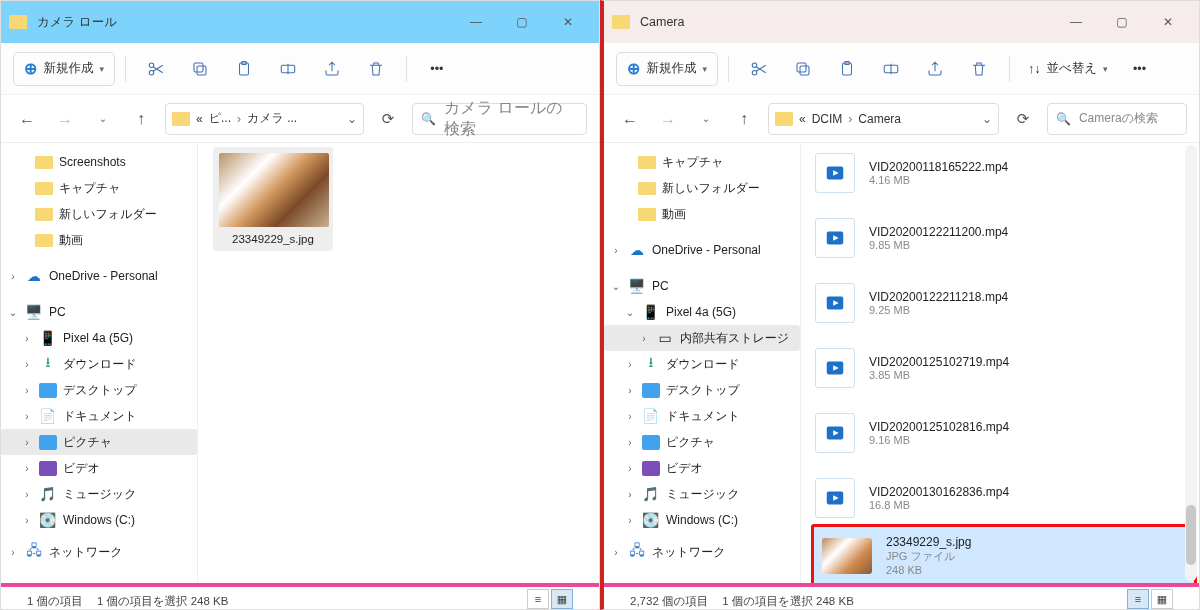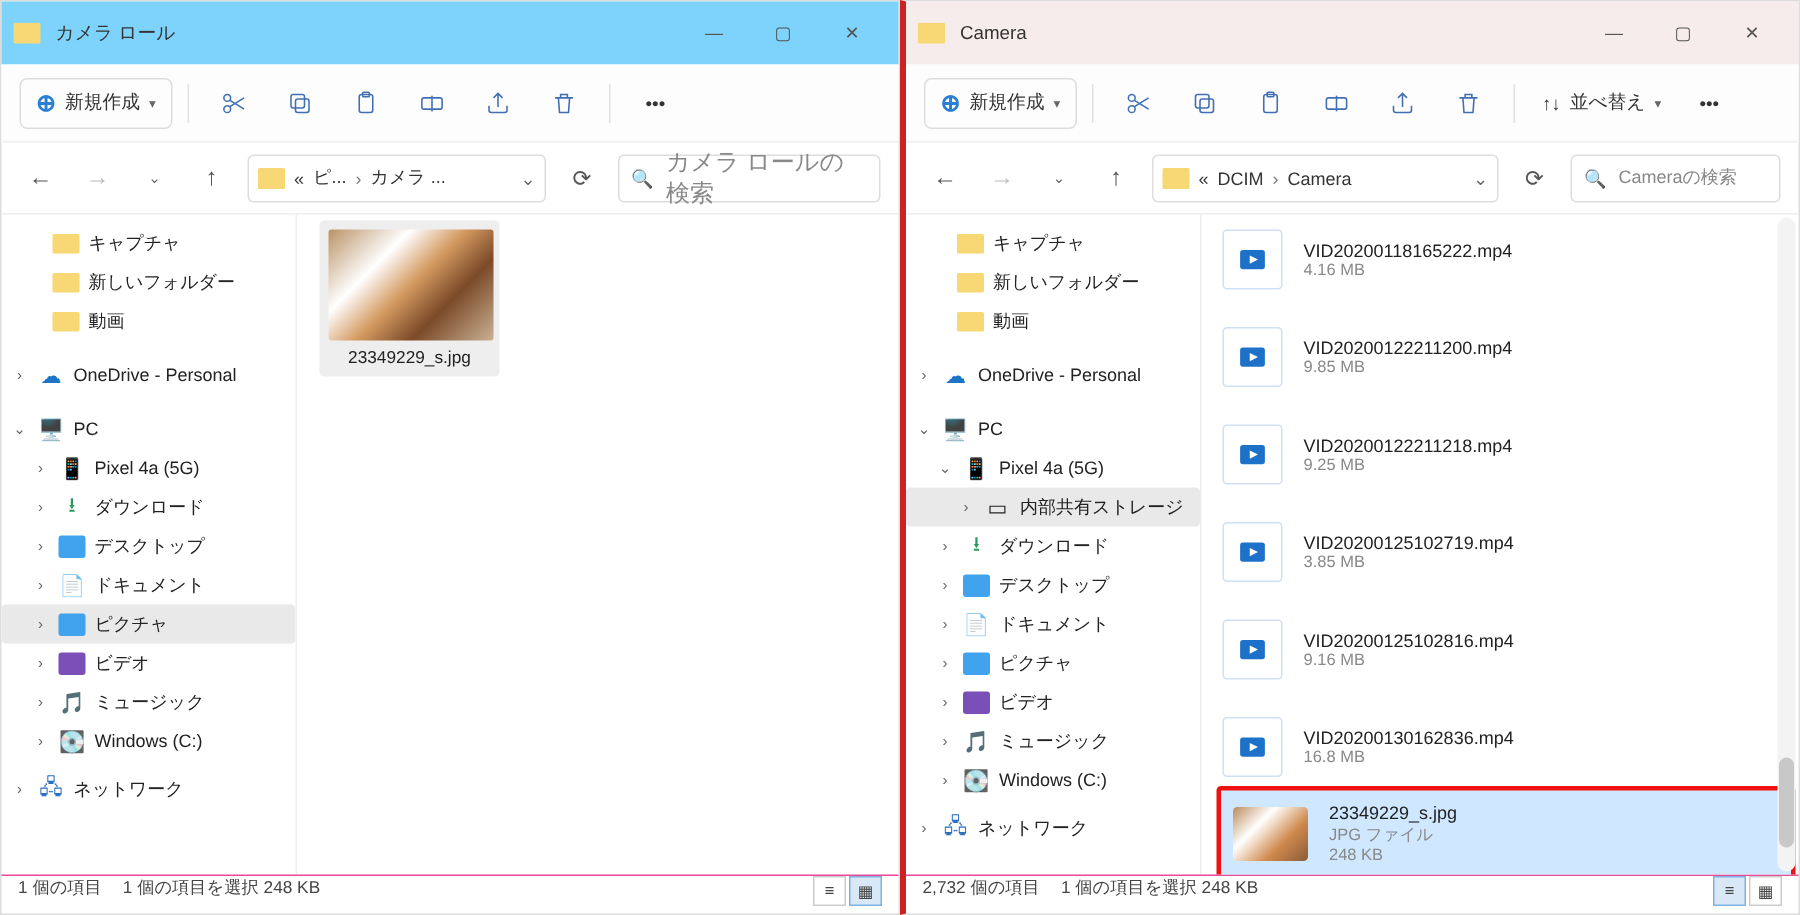--- a/index.html
+++ b/index.html
@@ -39,21 +39,21 @@
   .thumb .img{width:110px;height:74px;background:linear-gradient(135deg,#ba9266 0%,#fff 30%,#d49a61 50%,#7b4a28 70%,#c9b194 100%);border-radius:2px;margin-bottom:6px;}
   .thumb .cap{font-size:11.5px;}
   .filelist{display:flex;flex-direction:column;gap:13px; padding-right:14px;}
   .frow{ display:flex; align-items:center; gap:14px; padding:6px 4px; border-radius:3px;}
   .frow .vico{width:40px;height:40px;display:flex;align-items:center;justify-content:center;background:#fff;border:1px solid #cfe0f3;border-radius:3px;}
   .frow .vico svg{fill:#1e71c8;width:22px;height:22px;}
   .frow .meta .n{font-size:12px;color:#222;}
   .frow .meta .s{font-size:11px;color:#888;}
   .frow.hl{ border:3px solid #e11; background:#cfe8ff; padding:8px;}
   .frow.hl .vico{background:linear-gradient(135deg,#ba8a5a,#fff,#d08a4d,#8a5a36);border:none;width:50px;height:36px;}
-  .status{ height:26px; border-top:1px solid #ec4899; display:flex; align-items:flex-start; padding:0 11px; font-size:11.5px; color:#444; gap:14px;}
+  .status{ height:26px; border-top:4px solid #ec4899; display:flex; align-items:flex-end; padding:0 26px; font-size:11.5px; color:#444; gap:14px;}
   .status .spacer{flex:1;}
   .status .vbtns{display:flex;gap:2px;}
   .status .vbtn{width:22px;height:20px;border:1px solid #ccc;display:flex;align-items:center;justify-content:center;font-size:11px;background:#fff;}
   .status .vbtn.act{background:#d8e8f7;border-color:#7fb2e0;}
   .scrollbar{position:absolute;right:2px;top:2px;bottom:2px;width:12px;background:#f3f3f3;border-radius:6px;}
   .sbthumb{position:absolute;left:1px;right:1px;top:360px;height:60px;background:#c8c8c8;border-radius:6px;}
 </style>
 </head>
 <body>
 
@@ -127,20 +127,24 @@
     <span class="refresh">⟳</span>
     <div class="search">
       <span>🔍</span>
       <span style="font-size:16px">カメラ ロールの検索</span>
     </div>
   </div>
   <div class="body">
     <div class="nav">
       <div class="nrow" style="padding-left:34px">
           <span class="folder-y"></span>
+          <span>Screenshots</span>
+        </div>
+      <div class="nrow" style="padding-left:34px">
+          <span class="folder-y"></span>
           <span>キャプチャ</span>
         </div>
       <div class="nrow" style="padding-left:34px">
           <span class="folder-y"></span>
           <span>新しいフォルダー</span>
         </div>
       <div class="nrow" style="padding-left:34px">
           <span class="folder-y"></span>
           <span>動画</span>
         </div>

